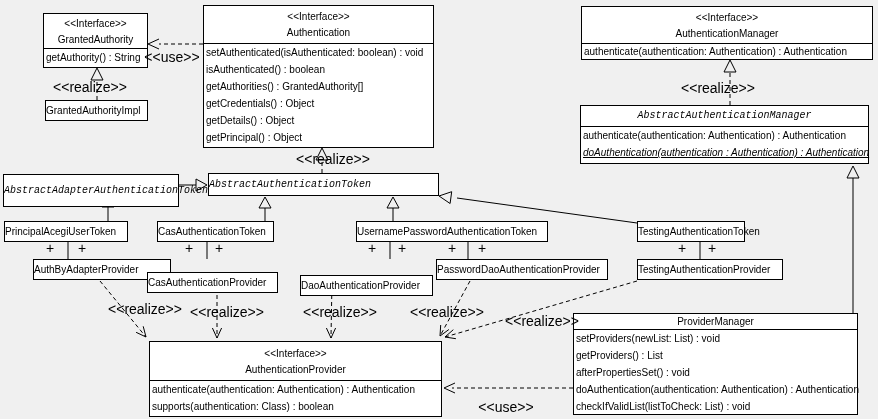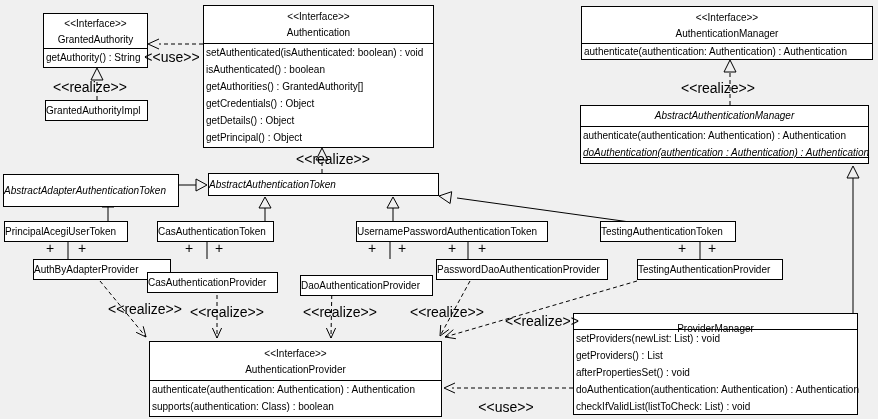--- a/index.html
+++ b/index.html
@@ -11,21 +11,21 @@
   }
   .wires{position:absolute;left:0;top:0;z-index:1;}
   .box{
     position:absolute;z-index:2;background:#fff;border:1px solid #000;
     box-sizing:border-box;overflow:visible;
   }
   .tbox{display:flex;align-items:center;justify-content:flex-start;text-align:center;}
   .hdr{border-bottom:1px solid #000;text-align:center;box-sizing:border-box;padding-top:2px;}
   .stereo{line-height:16px;white-space:nowrap;}
   .cname{line-height:16px;white-space:nowrap;}
-  .abs{font-style:italic;}
+  .abs{font-style:italic;font-family:Liberation Mono, monospace;}
   .mrow{line-height:17px;padding:0 2px;white-space:nowrap;overflow:hidden;}
   .lh15 .mrow{line-height:15px;}
   .spill{overflow:visible;}
   .it-ul{font-style:italic;text-decoration:underline;overflow:visible;}
   .lbl{
     position:absolute;z-index:3;transform:translate(-50%,-50%);
     white-space:nowrap;font-size:14px;
   }
 </style>
 </head>
@@ -142,21 +142,21 @@
   </div>
 
   <div class="box tbox" style="left:157px;top:221px;width:117px;height:21px">
     <span class="cname">CasAuthenticationToken</span>
   </div>
 
   <div class="box tbox" style="left:356px;top:221px;width:192px;height:21px">
     <span class="cname">UsernamePasswordAuthenticationToken</span>
   </div>
 
-  <div class="box tbox" style="left:600px;top:221px;width:136px;height:21px">
+  <div class="box tbox" style="left:637px;top:221px;width:108px;height:21px">
     <span class="cname">TestingAuthenticationToken</span>
   </div>
 
   <div class="box tbox" style="left:33px;top:259px;width:138px;height:21px">
     <span class="cname">AuthByAdapterProvider</span>
   </div>
 
   <div class="box tbox" style="left:147px;top:272px;width:131px;height:21px">
     <span class="cname">CasAuthenticationProvider</span>
   </div>
@@ -176,21 +176,21 @@
   <div class="box" style="left:149px;top:341px;width:293px;height:76px">
     <div class="hdr" style="height:39px;padding-top:4px">
       <div class="stereo">&lt;&lt;Interface&gt;&gt;</div>
       <div class="cname">AuthenticationProvider</div>
     </div>
     <div class="mrow">authenticate(authentication: Authentication) : Authentication</div>
     <div class="mrow">supports(authentication: Class) : boolean</div>
   </div>
 
   <div class="box" style="left:573px;top:313px;width:285px;height:102px">
-    <div class="hdr" style="height:16px;padding-top:8px">
+    <div class="hdr" style="height:16px;padding-top:1px">
       <div class="cname" style="line-height:14px">ProviderManager</div>
     </div>
     <div class="mrow">setProviders(newList: List) : void</div>
     <div class="mrow">getProviders() : List</div>
     <div class="mrow">afterPropertiesSet() : void</div>
     <div class="mrow spill">doAuthentication(authentication: Authentication) : Authentication</div>
     <div class="mrow">checkIfValidList(listToCheck: List) : void</div>
   </div>
 
   <span class="lbl" style="left:172px;top:57px">&lt;&lt;use&gt;&gt;</span>

